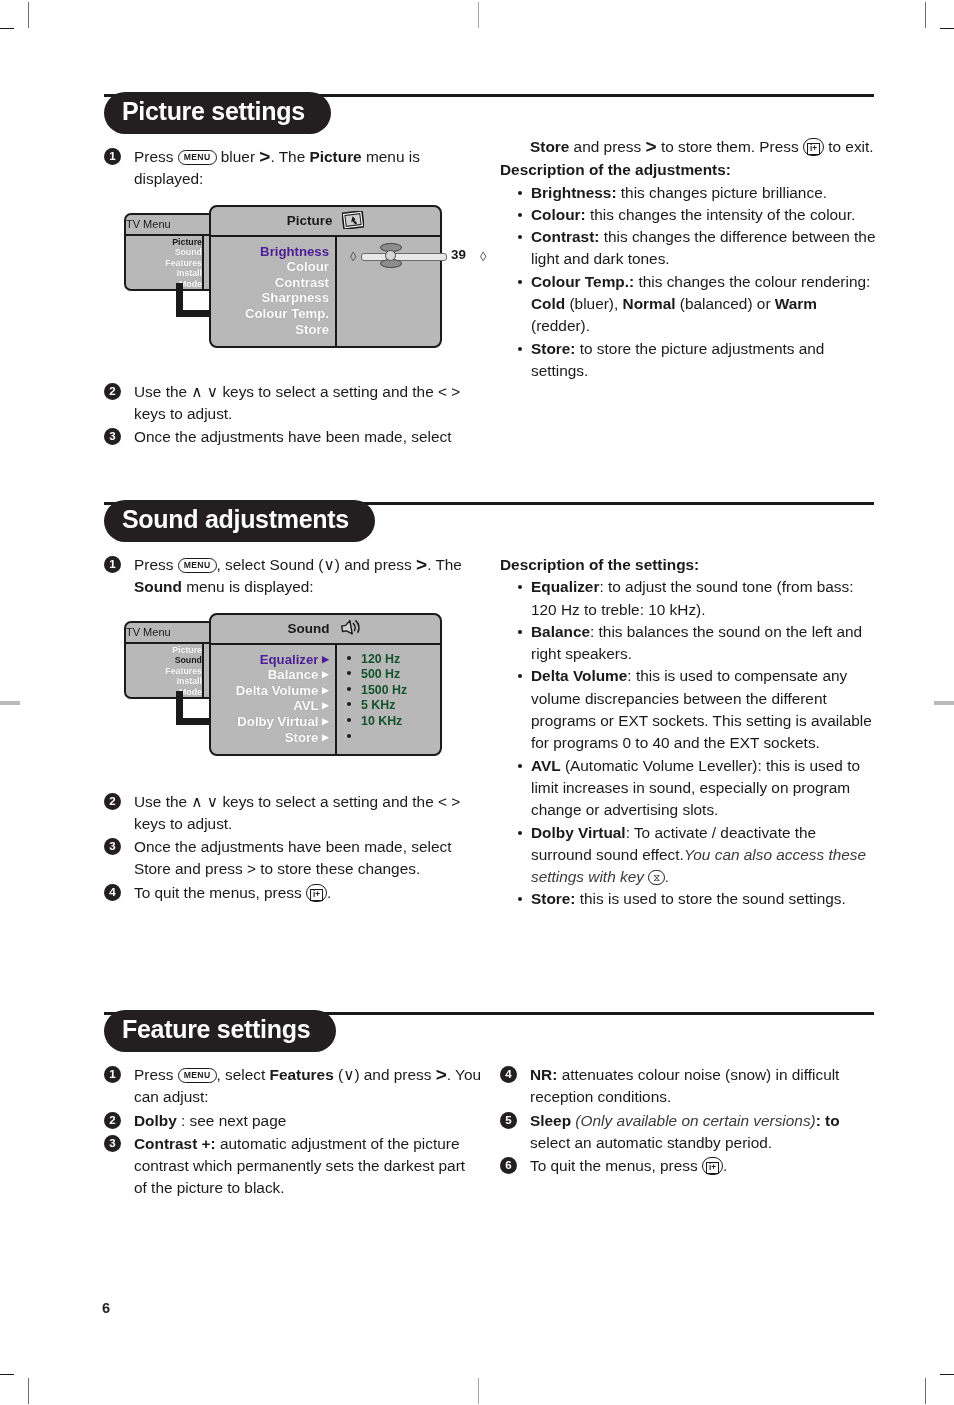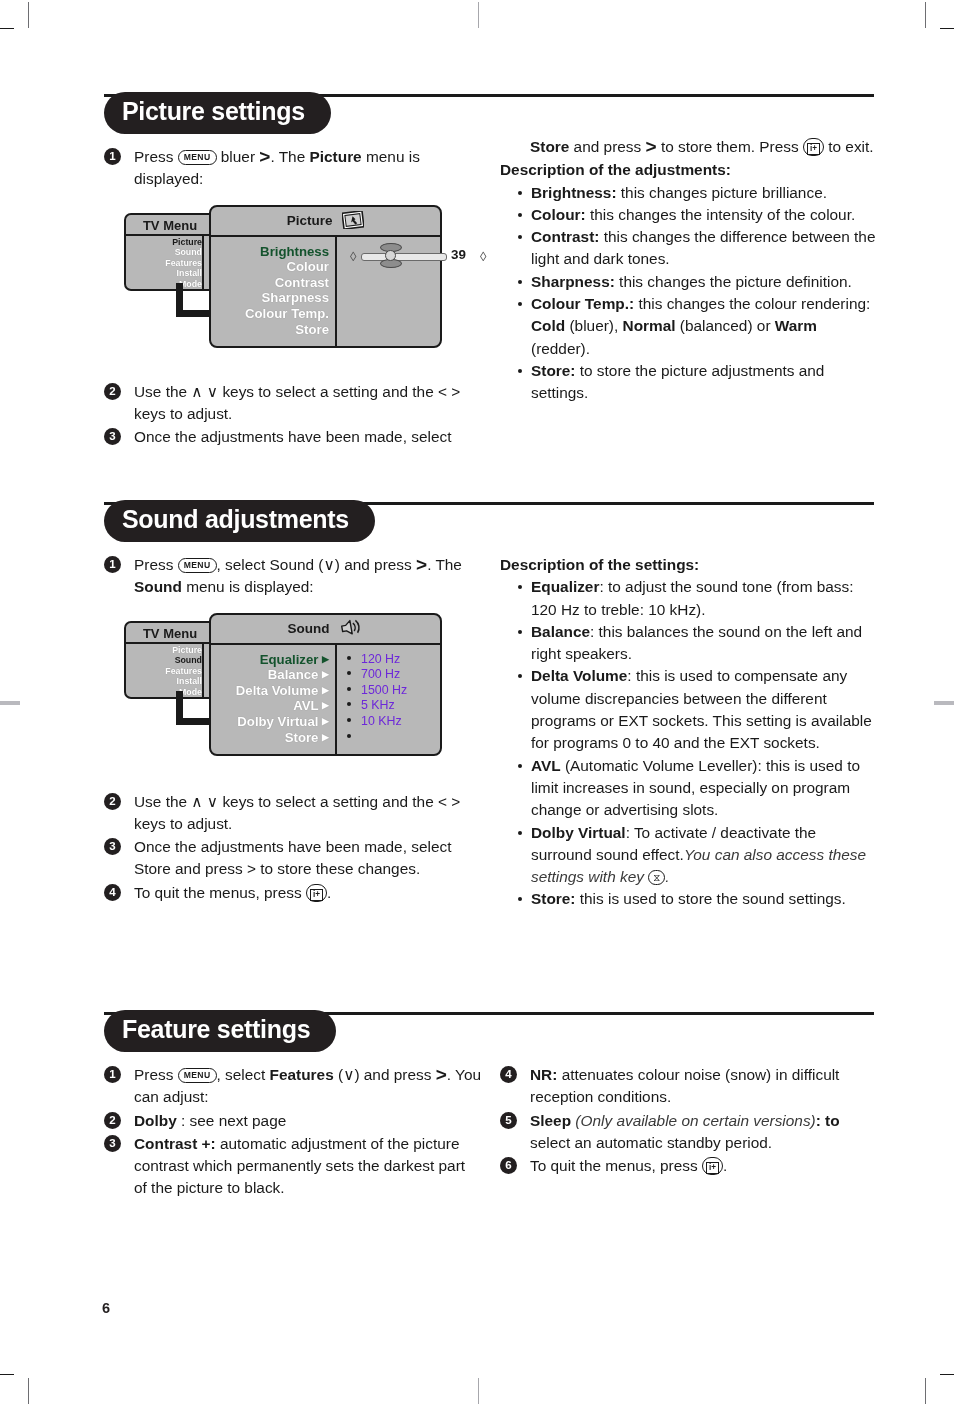--- a/index.html
+++ b/index.html
@@ -152,23 +152,23 @@
     left: 0; top: 8px;
     width: 92px; height: 78px;
     background: #b8b8b8;
     border: 2px solid #1a1a1a;
     border-radius: 7px 0 0 7px;
     box-sizing: border-box;
   }
   .osd-left-title {
     position: absolute;
     left: 0; top: 3px; width: 100%;
-    text-align: center;
-    font-size: 13px;
-    font-weight: bold;
+    text-align: left;
+    font-size: 11px;
+    font-weight: normal;
     color: #1a1a1a;
   }
   .osd-left-sep {
     position: absolute;
     left: 0; right: 0; top: 19px;
     height: 2px; background: #1a1a1a;
   }
   .osd-left-items {
     position: absolute;
     left: 0; right: 12px; top: 22px;
@@ -225,35 +225,35 @@
     box-sizing: border-box;
   }
   .osd-names div {
     font-size: 13.2px;
     font-weight: bold;
     line-height: 15.6px;
     color: #ffffff;
     text-shadow: 0 0 1px rgba(0,0,0,.3);
     white-space: nowrap;
   }
-  .osd-names div.sel { color: #14532d; text-shadow: none; }
+  .osd-names div.sel { color: #4c1d95; text-shadow: none; }
   .osd-names .tri { font-size: 9px; vertical-align: 2px; }
 
   .osd-vsep { width: 2px; background: #1a1a1a; }
 
   .osd-values {
     flex: 1;
     padding: 7px 0 9px 10px;
     box-sizing: border-box;
   }
   .osd-values .row {
     font-size: 12.4px;
-    font-weight: normal;
+    font-weight: bold;
     line-height: 15.6px;
-    color: #6d28d9;
+    color: #14532d;
     white-space: nowrap;
   }
   .osd-values .row .d {
     display: inline-block;
     width: 4px; height: 4px;
     border-radius: 50%;
     background: #1a1a1a;
     vertical-align: 3px;
     margin-right: 10px;
   }
@@ -412,21 +412,20 @@
       <div class="col-right">
         <div class="step" style="padding-left:30px; margin-top:0;">
           <b>Store</b><span> and press </span><span class="arrow-g">&gt;</span><span> to store them. Press </span><span class="key-i"><span class="inner">i+</span></span><span> to exit.</span>
         </div>
 
         <div class="desc-title">Description of the adjustments:</div>
         <ul class="desc-list">
           <li><span class="dot"></span><b>Brightness:</b><span> this changes picture brilliance.</span></li>
           <li><span class="dot"></span><b>Colour:</b><span> this changes the intensity of the colour.</span></li>
           <li><span class="dot"></span><b>Contrast:</b><span> this changes the difference between the light and dark tones.</span></li>
-          <li><span class="dot"></span><b>Sharpness:</b><span> this changes the picture definition.</span></li>
           <li><span class="dot"></span><b>Colour Temp.:</b><span> this changes the colour rendering: </span><b>Cold</b><span> (bluer), </span><b>Normal</b><span> (balanced) or </span><b>Warm</b><span> (redder).</span></li>
           <li><span class="dot"></span><b>Store:</b><span> to store the picture adjustments and settings.</span></li>
         </ul>
       </div>
     </div>
   </div>
 
   <div class="section" style="top:500px;">
     <div class="head-wrap">
       <div class="head-rule"></div>
@@ -478,21 +477,21 @@
                 <div class="sel"><span>Equalizer</span> <span class="tri">▶</span></div>
                 <div><span>Balance</span> <span class="tri">▶</span></div>
                 <div><span>Delta Volume</span> <span class="tri">▶</span></div>
                 <div><span>AVL</span> <span class="tri">▶</span></div>
                 <div><span>Dolby Virtual</span> <span class="tri">▶</span></div>
                 <div><span>Store</span> <span class="tri">▶</span></div>
               </div>
               <div class="osd-vsep"></div>
               <div class="osd-values">
                 <div class="row"><span class="d"></span><span>120 Hz</span></div>
-                <div class="row"><span class="d"></span><span>700 Hz</span></div>
+                <div class="row"><span class="d"></span><span>500 Hz</span></div>
                 <div class="row"><span class="d"></span><span>1500 Hz</span></div>
                 <div class="row"><span class="d"></span><span>5 KHz</span></div>
                 <div class="row"><span class="d"></span><span>10 KHz</span></div>
                 <div class="row"><span class="d"></span><span></span></div>
               </div>
             </div>
           </div>
         </div>
 
         <div class="step" style="margin-top:18px;">

